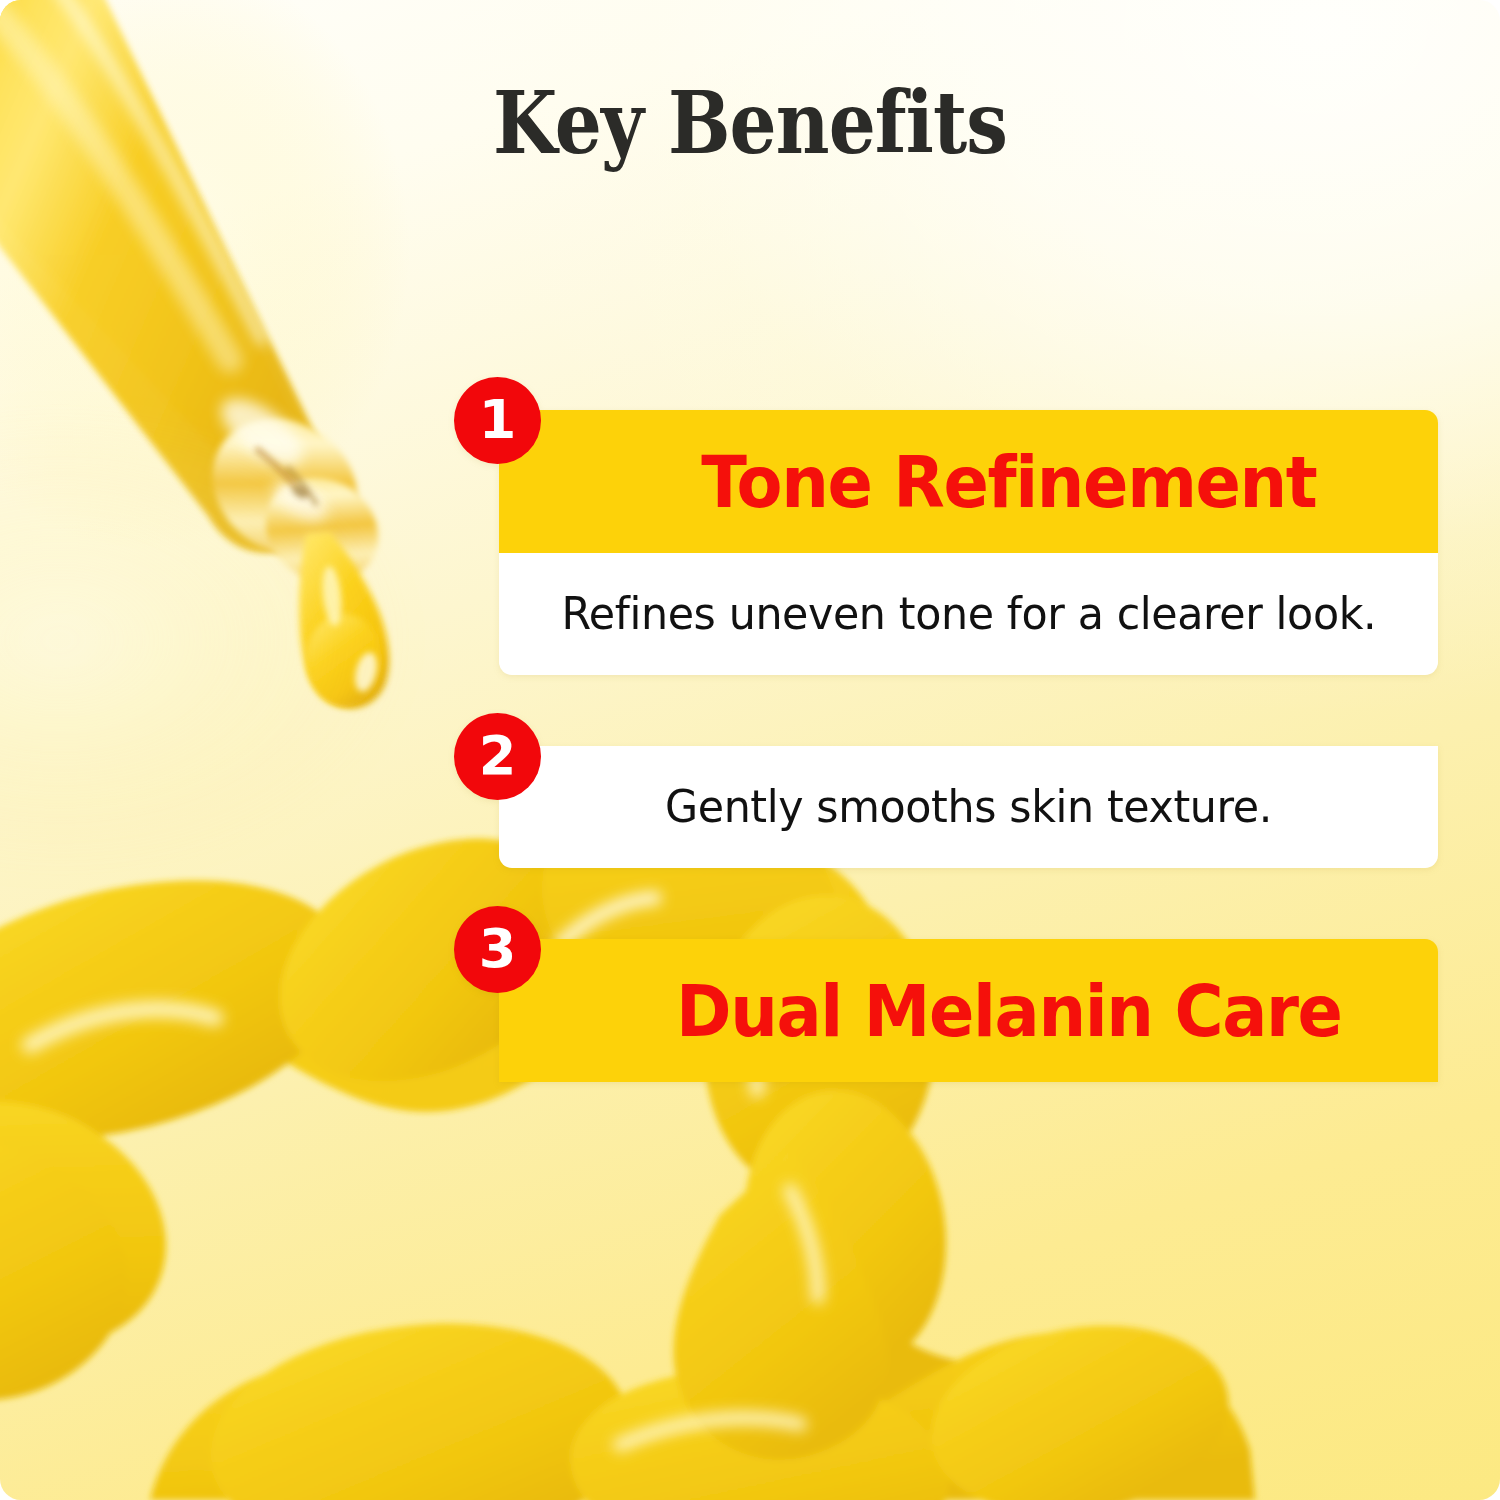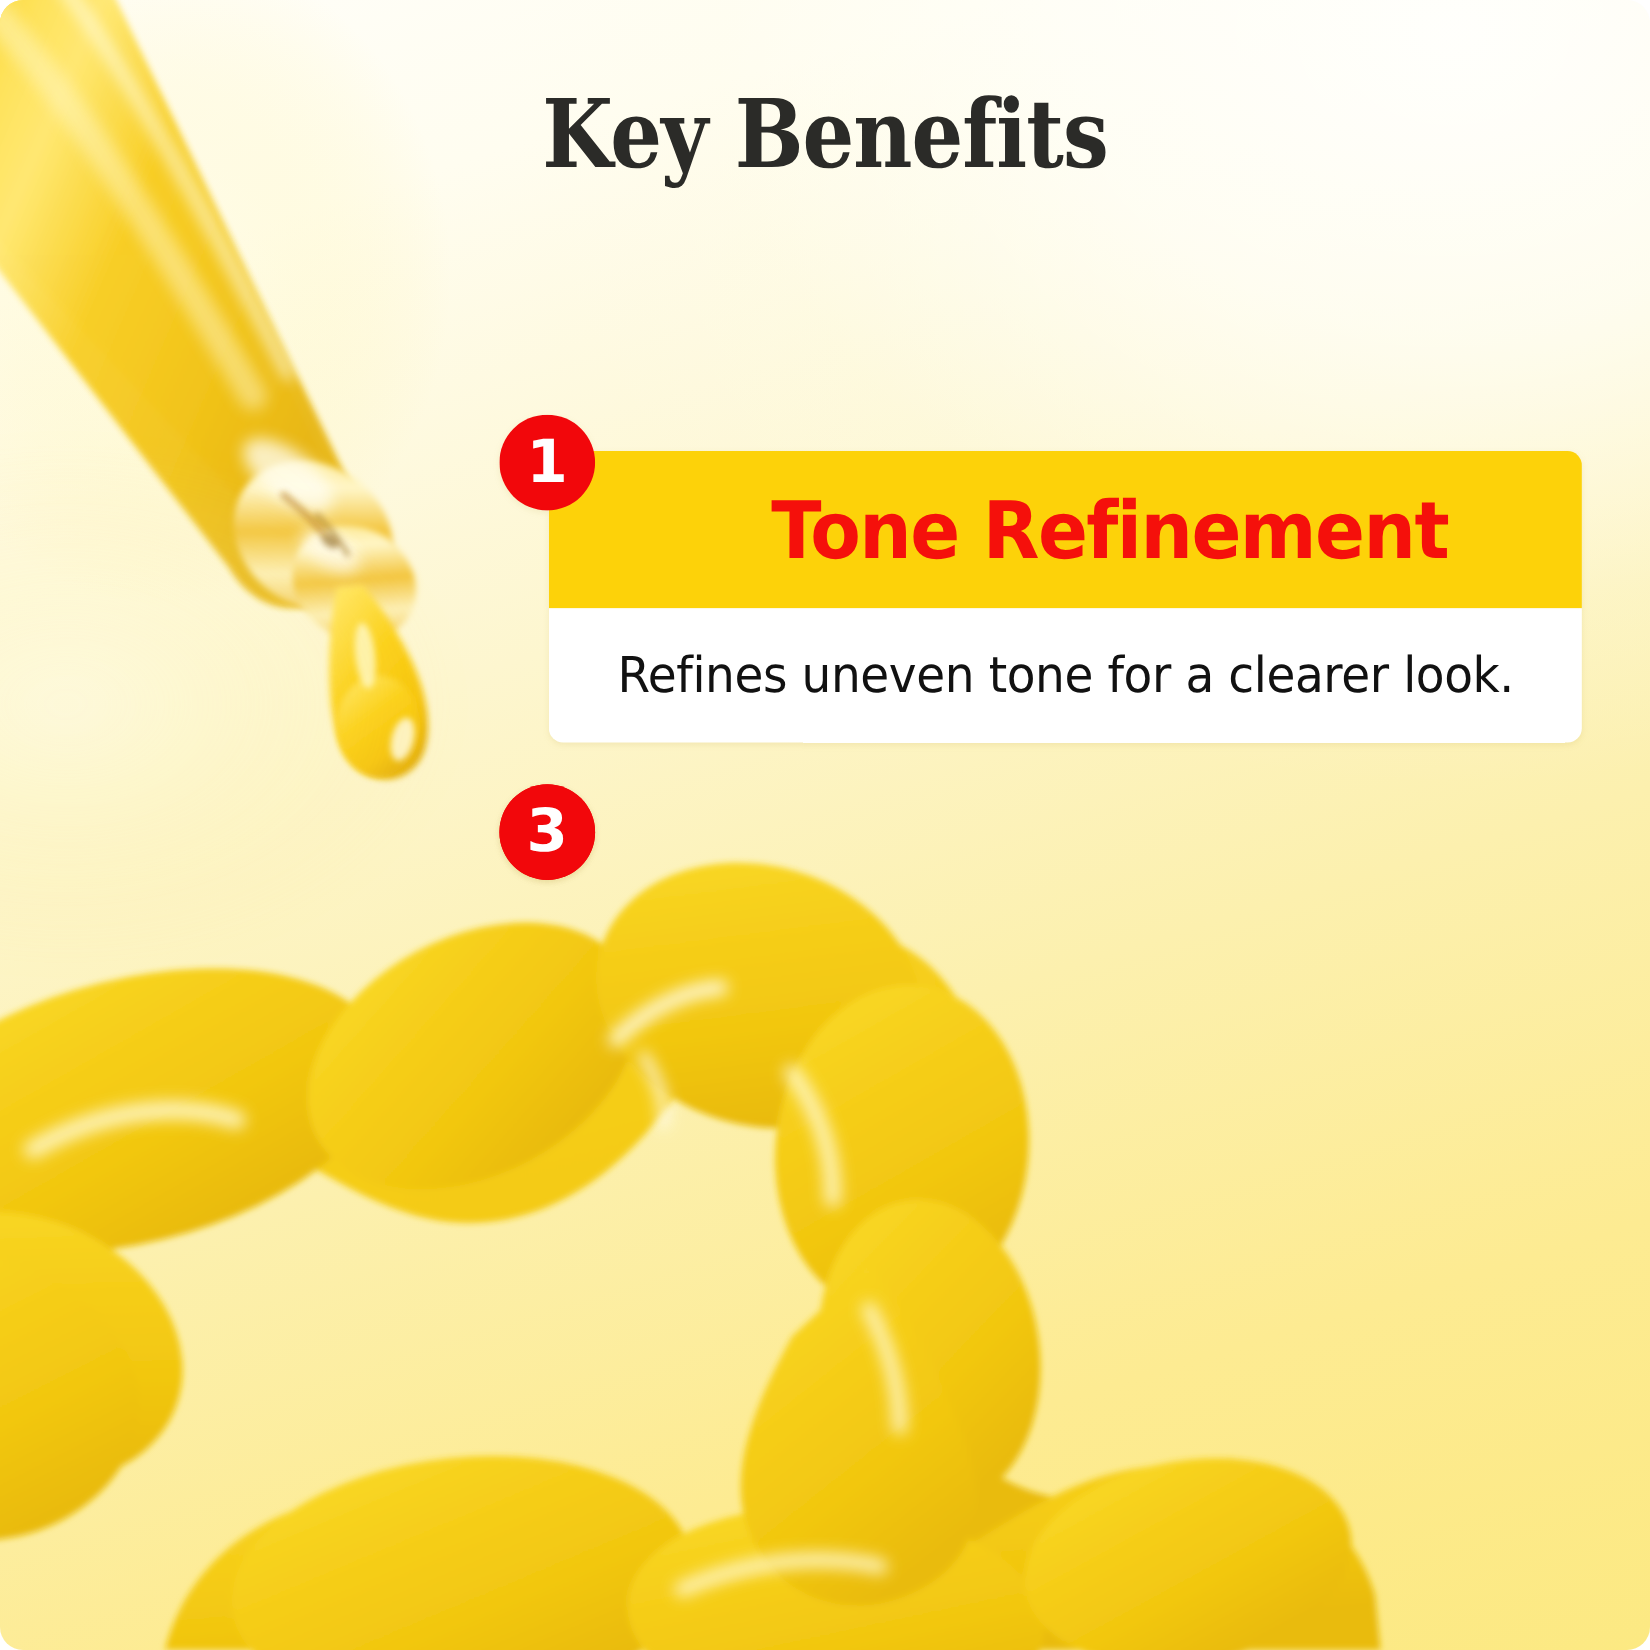--- a/index.html
+++ b/index.html
@@ -332,23 +332,29 @@
       </div>
       <div class="card-body">
         <span class="card-desc">Refines uneven tone for a clearer look.</span>
       </div>
     </div>
 
     <div class="card">
       <div class="badge">
         <span class="badge-num">2</span>
       </div>
+      <div class="card-body">
+        <span class="card-desc">Gently smooths skin texture.</span>
+      </div>
     </div>
 
     <div class="card">
       <div class="badge">
         <span class="badge-num">3</span>
       </div>
+      <div class="card-head">
+        <span class="card-title">Dual Melanin Care</span>
+      </div>
     </div>
 
   </div>
 
 </div>
 
 </body></html>

